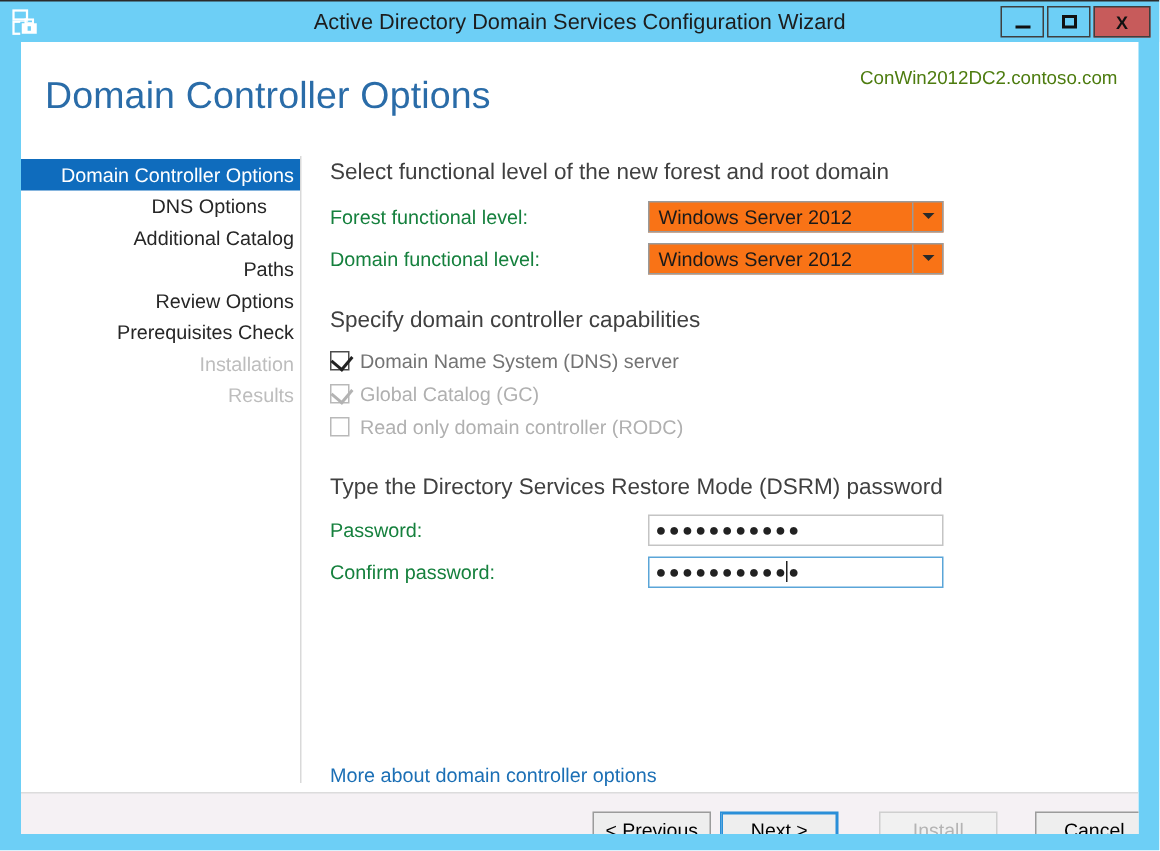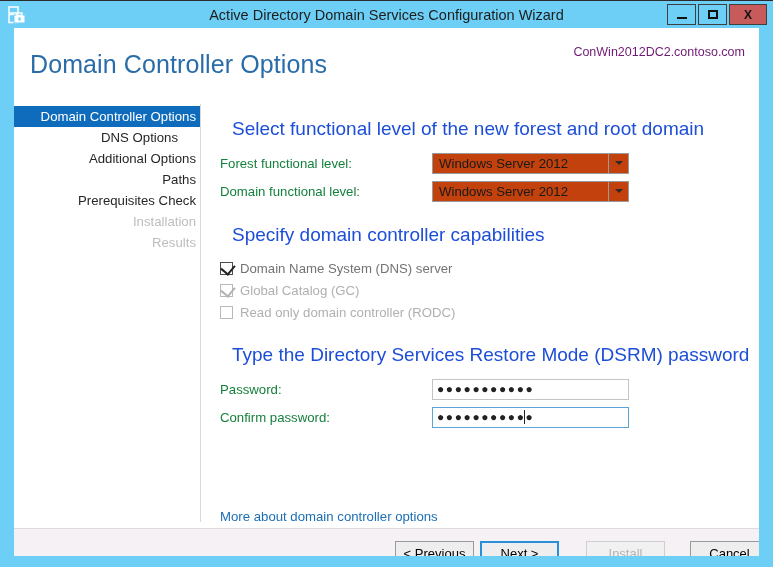--- a/index.html
+++ b/index.html
@@ -114,21 +114,21 @@
     text-align: right;
     line-height: 15px;
   }
   #target-server-label {
     font-size: 11.5px;
     color: #222;
     letter-spacing: 0.2px;
   }
   #target-server-name {
     font-size: 12.5px;
-    color: #701a75;
+    color: #4d7c0f;
     margin-left: 36px;
   }
 
   
   #sidebar {
     position: absolute;
     left: 0;
     top: 78px;
     width: 186px;
     height: 420px;
@@ -165,42 +165,42 @@
   }
 
   
   #content {
     position: absolute;
     left: 206px;
     top: 78px;
     width: 530px;
   }
   .section-label {
-    font-size: 19px;
-    color: #1d4ed8;
-    margin: 12px;
+    font-size: 15px;
+    color: #404040;
+    margin: 0;
     white-space: nowrap;
   }
   .field-row {
     display: flex;
     align-items: center;
     height: 22px;
     margin-top: 6px;
   }
   .field-label {
     width: 212px;
     font-size: 13.2px;
     color: #15803d;
     white-space: nowrap;
   }
   .combo {
     position: relative;
     width: 197px;
     height: 21px;
-    background: #c2410c;
+    background: #f97316;
     border: 1px solid #9a9a9a;
     box-sizing: border-box;
     display: flex;
     align-items: center;
     cursor: default;
   }
   .combo-value {
     padding-left: 6px;
     font-size: 13.2px;
     color: #1a1a1a;
@@ -381,24 +381,27 @@
     </div>
 
     <div id="sidebar">
       <div class="nav-item selected">
         <span>Domain Controller Options</span>
       </div>
       <div class="nav-item indent">
         <span>DNS Options</span>
       </div>
       <div class="nav-item">
-        <span>Additional Options</span>
+        <span>Additional Catalog</span>
       </div>
       <div class="nav-item">
         <span>Paths</span>
+      </div>
+      <div class="nav-item">
+        <span>Review Options</span>
       </div>
       <div class="nav-item">
         <span>Prerequisites Check</span>
       </div>
       <div class="nav-item disabled">
         <span>Installation</span>
       </div>
       <div class="nav-item disabled">
         <span>Results</span>
       </div>

